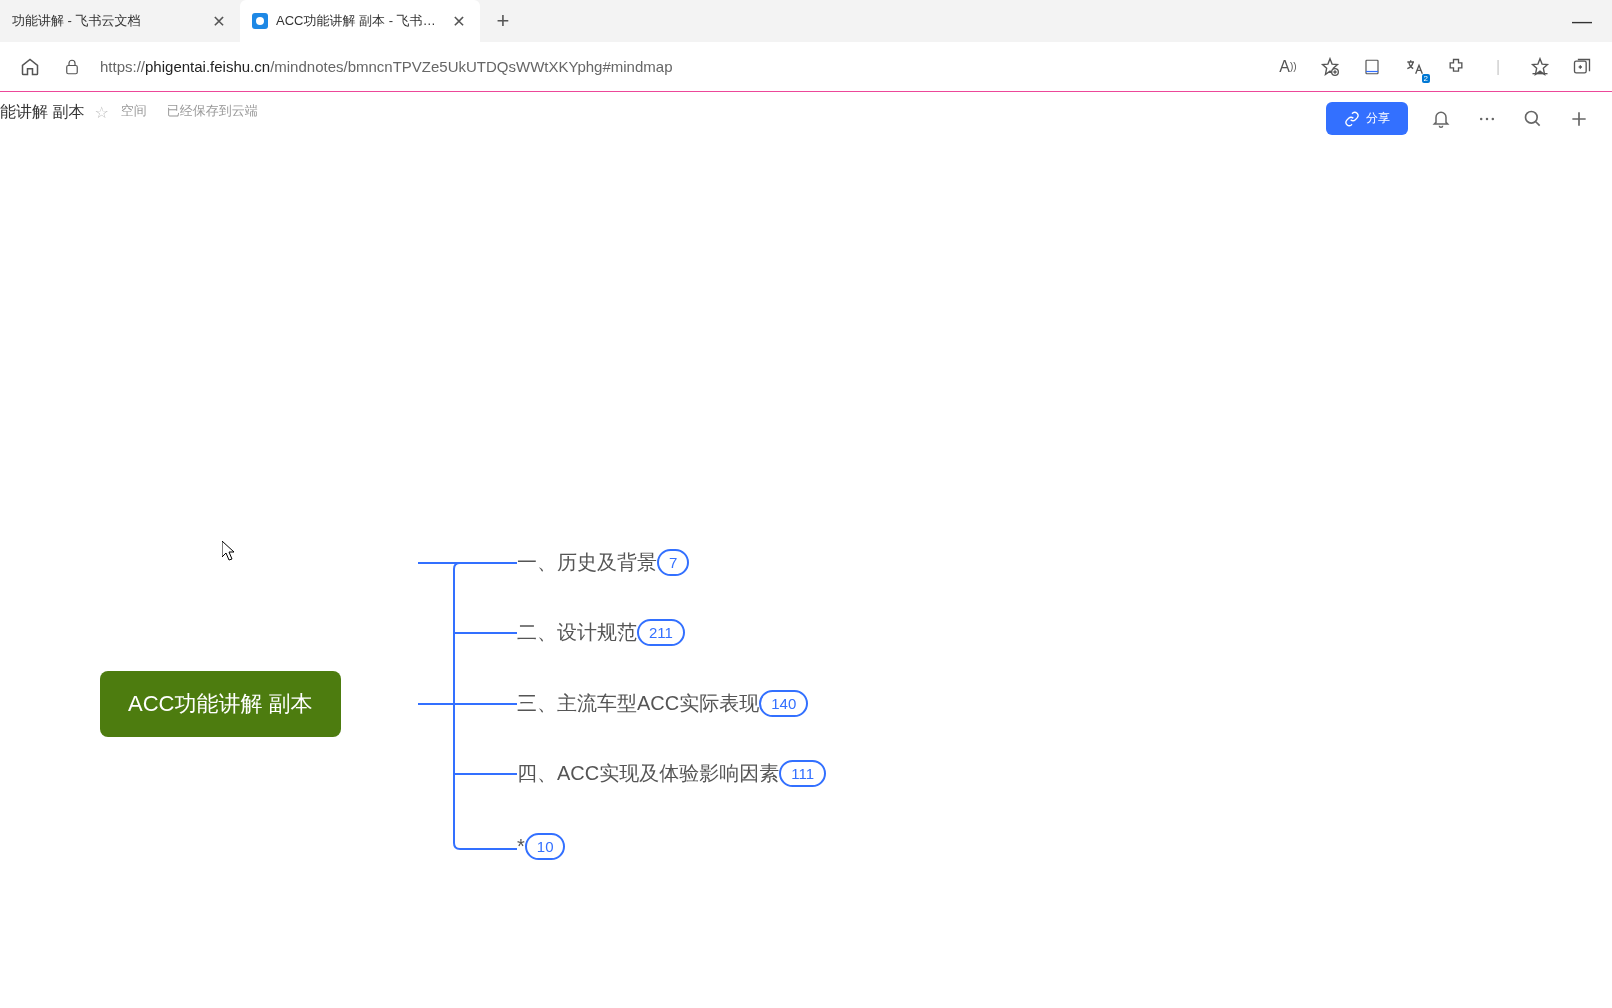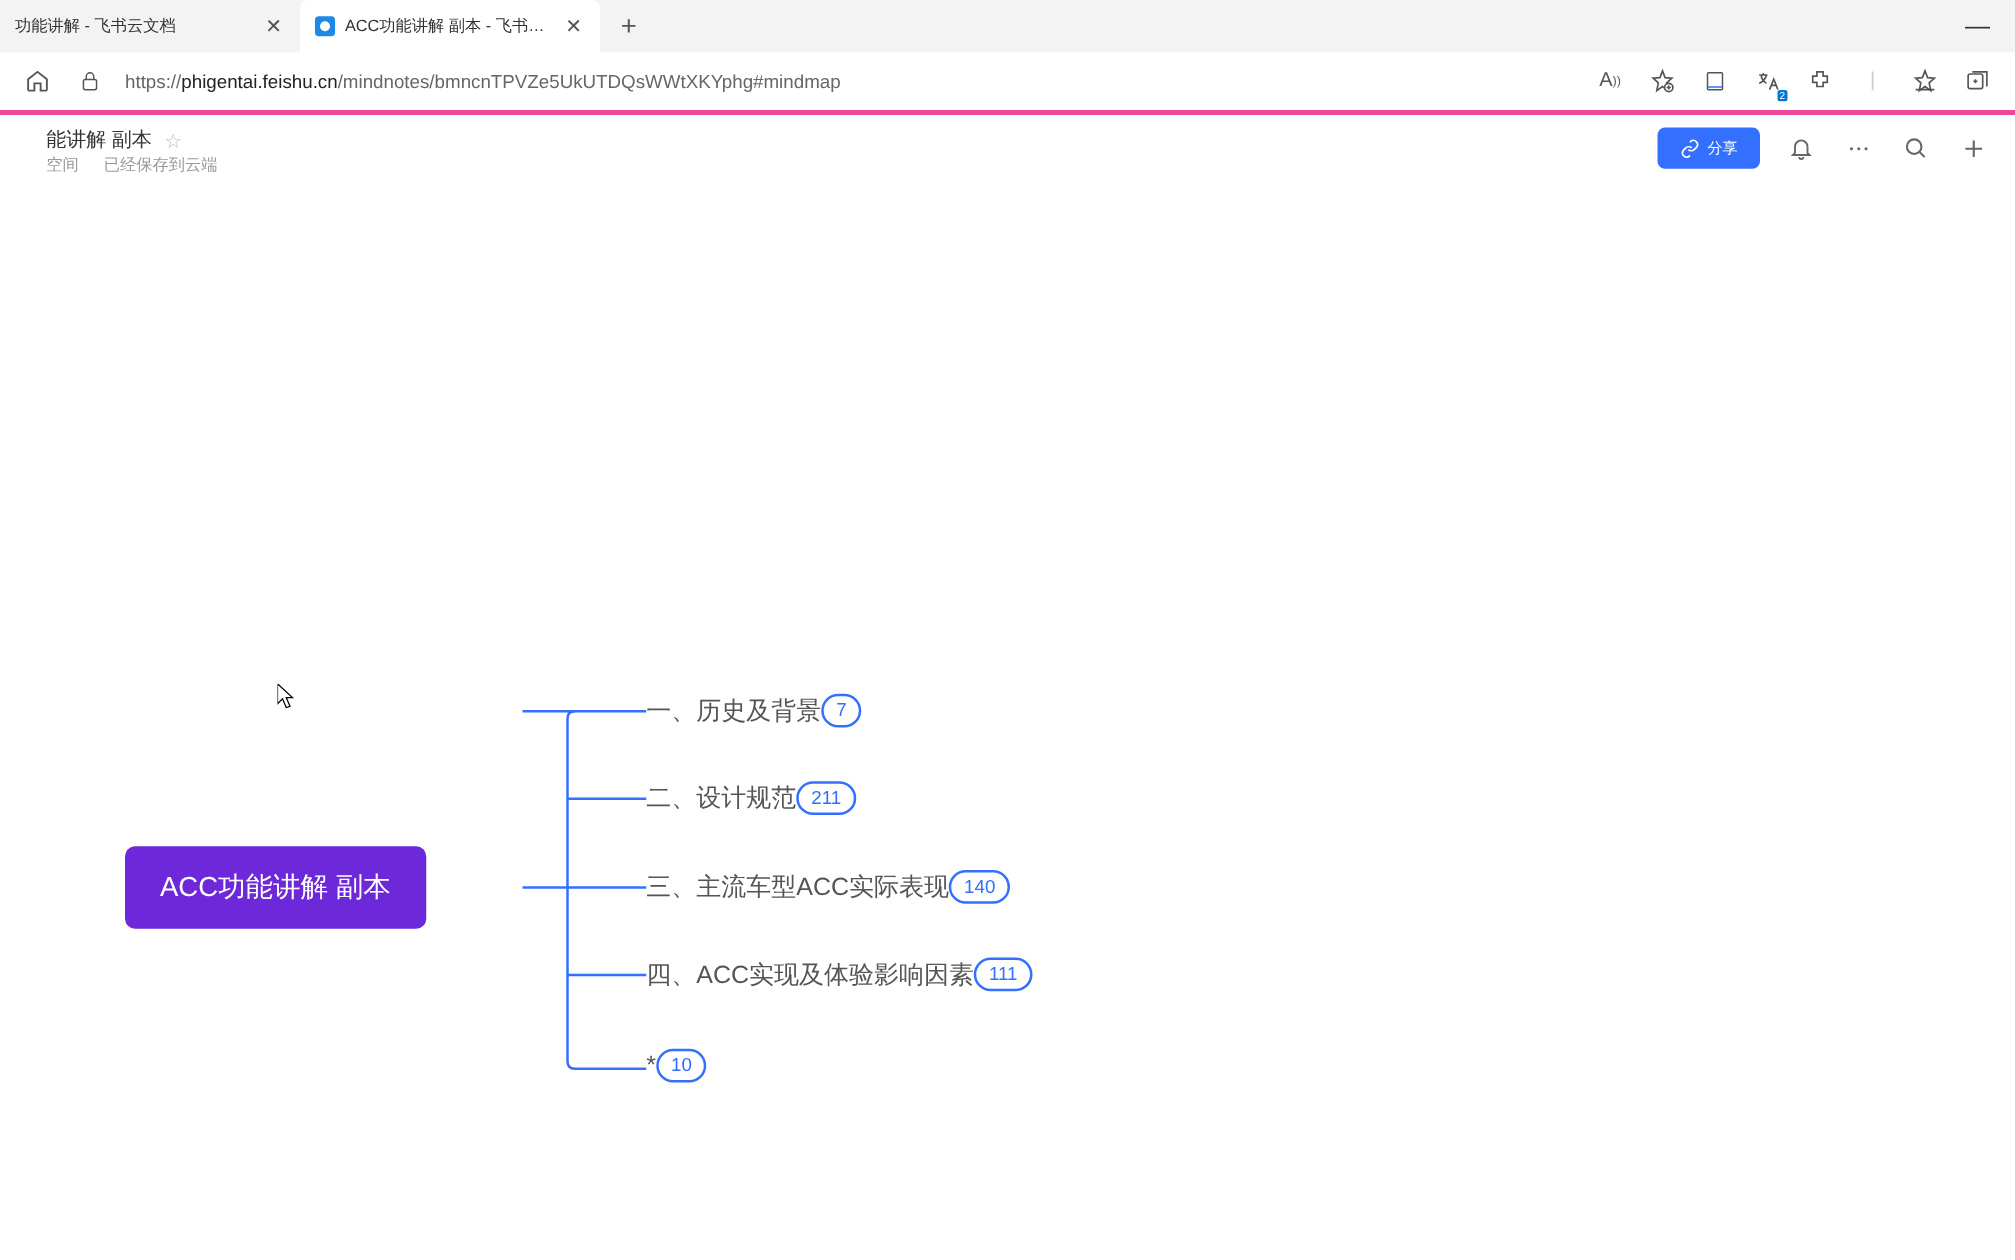--- a/index.html
+++ b/index.html
@@ -10,40 +10,40 @@
     .tab { display: flex; align-items: center; padding: 0 12px; height: 42px; min-width: 240px; max-width: 240px; font-size: 13px; cursor: pointer; position: relative; }
     .tab.inactive { background: #f3f3f3; }
     .tab.active { background: #fff; border-radius: 6px 6px 0 0; }
     .tab-favicon { width: 16px; height: 16px; margin-right: 8px; flex-shrink: 0; }
     .tab-favicon.blue { background: #1e88e5; border-radius: 3px; display: flex; align-items: center; justify-content: center; color: #fff; font-size: 10px; }
     .tab-title { flex: 1; white-space: nowrap; overflow: hidden; text-overflow: ellipsis; color: #333; }
     .tab-close { width: 18px; height: 18px; display: flex; align-items: center; justify-content: center; font-size: 16px; color: #555; cursor: pointer; margin-left: 6px; }
     .new-tab { width: 34px; height: 34px; display: flex; align-items: center; justify-content: center; font-size: 22px; color: #555; cursor: pointer; margin-left: 6px; }
     .win-min { position: absolute; right: 20px; top: 10px; font-size: 20px; color: #333; cursor: pointer; }
     
-    .address-bar { display: flex; align-items: center; height: 50px; padding: 0 16px; background: #fff; border-bottom: 4px solid #ec4899; gap: 14px; }
+    .address-bar { display: flex; align-items: center; height: 50px; padding: 0 16px; background: #fff; border-bottom: 1px solid #ec4899; gap: 14px; }
     .ab-icon { width: 28px; height: 28px; display: flex; align-items: center; justify-content: center; color: #555; cursor: pointer; }
     .url-text { flex: 1; font-size: 15px; color: #666; white-space: nowrap; overflow: hidden; }
     .url-text .host { color: #222; font-weight: 500; }
     .ab-actions { display: flex; gap: 14px; align-items: center; }
     
     
     .doc-header { display: flex; align-items: flex-start; padding: 10px 20px 8px 0; }
-    .doc-left { display: flex; flex-direction: column; gap: 0; margin-left: 37px; }
+    .doc-left { display: flex; flex-direction: row; gap: 12px; }
     .doc-title-row { display: flex; align-items: center; gap: 10px; }
     .doc-title { font-size: 16px; color: #333; }
     .star-icon { color: #bbb; cursor: pointer; font-size: 16px; }
     .doc-meta { display: flex; gap: 20px; font-size: 13px; color: #999; }
     .doc-right { margin-left: auto; display: flex; align-items: center; gap: 20px; }
     .share-btn { display: flex; align-items: center; gap: 6px; background: #3370ff; color: #fff; padding: 8px 18px; border-radius: 6px; font-size: 12px; cursor: pointer; border: none; }
     .hdr-icon { width: 26px; height: 26px; display: flex; align-items: center; justify-content: center; color: #666; cursor: pointer; font-size: 20px; }
     
     
     .mindmap { position: relative; width: 100%; height: calc(100% - 150px); }
-    .root-node { position: absolute; left: 100px; top: 528px; background: #6d28d9; color: #fff; font-size: 22px; font-weight: 500; padding: 18px 28px; border-radius: 8px; white-space: nowrap; }
+    .root-node { position: absolute; left: 100px; top: 528px; background: #4d7c0f; color: #fff; font-size: 22px; font-weight: 500; padding: 18px 28px; border-radius: 8px; white-space: nowrap; }
     .branch { position: absolute; display: flex; align-items: center; gap: 0; }
     .branch-text { font-size: 20px; color: #555; white-space: nowrap; }
     .count-badge { border: 2px solid #3370ff; color: #3370ff; font-size: 15px; font-weight: 500; padding: 3px 10px; border-radius: 14px; white-space: nowrap; cursor: pointer; }
     
     
     svg.lines { position: absolute; left: 0; top: 0; pointer-events: none; }
     svg.lines path { stroke: #3370ff; stroke-width: 2; fill: none; }
     
     .cursor-arrow { position: absolute; left: 222px; top: 398px; font-size: 18px; color: #000; pointer-events: none; }
     

